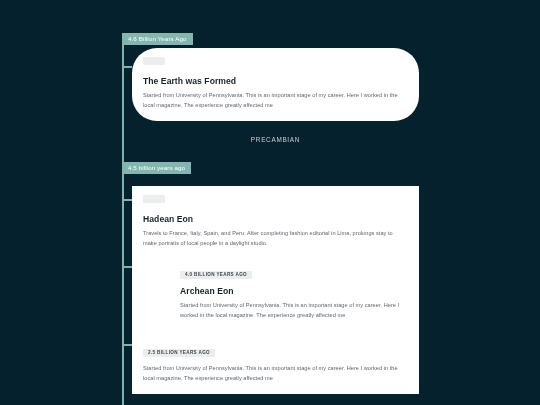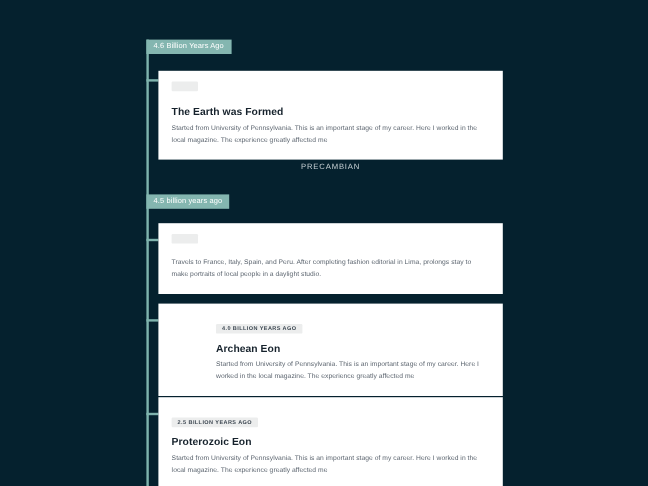--- a/index.html
+++ b/index.html
@@ -124,44 +124,44 @@
 
 <div id="root">
 
   <div class="rail"></div>
 
   <div class="timeline">
 
     <div class="era" style="top:33px;">4.6 Billion Years Ago</div>
 
     <div class="tick" style="top:66px;"></div>
-    <div class="card" style="top:59px;">
+    <div class="card" style="top:48px;border-radius:25px;">
       <div class="card-badge blank"></div>
       <div class="card-title">The Earth was Formed</div>
       <div class="card-body">Started from University of Pennsylvania. This is an important stage of my career. Here I worked in the local magazine. The experience greatly affected me</div>
     </div>
 
     <div class="divider-label" style="top:136px;">PRECAMBIAN</div>
 
     <div class="era" style="top:162px;">4.5 billion years ago</div>
 
     <div class="tick" style="top:199px;"></div>
     <div class="card" style="top:186px;">
       <div class="card-badge blank"></div>
+      <div class="card-title">Hadean Eon</div>
       <div class="card-body">Travels to France, Italy, Spain, and Peru. After completing fashion editorial in Lima, prolongs stay to make portraits of local people in a daylight studio.</div>
     </div>
 
     <div class="tick" style="top:266px;"></div>
     <div class="card" style="top:253px;padding-left:48px;">
       <div class="card-badge">4.0 BILLION YEARS AGO</div>
       <div class="card-title">Archean Eon</div>
       <div class="card-body">Started from University of Pennsylvania. This is an important stage of my career. Here I worked in the local magazine. The experience greatly affected me</div>
     </div>
 
     <div class="tick" style="top:344px;"></div>
     <div class="card" style="top:331px;">
       <div class="card-badge">2.5 BILLION YEARS AGO</div>
-      <div class="card-title">Proterozoic Eon</div>
       <div class="card-body">Started from University of Pennsylvania. This is an important stage of my career. Here I worked in the local magazine. The experience greatly affected me</div>
     </div>
 
   </div>
 </div>
 
 </body></html>

